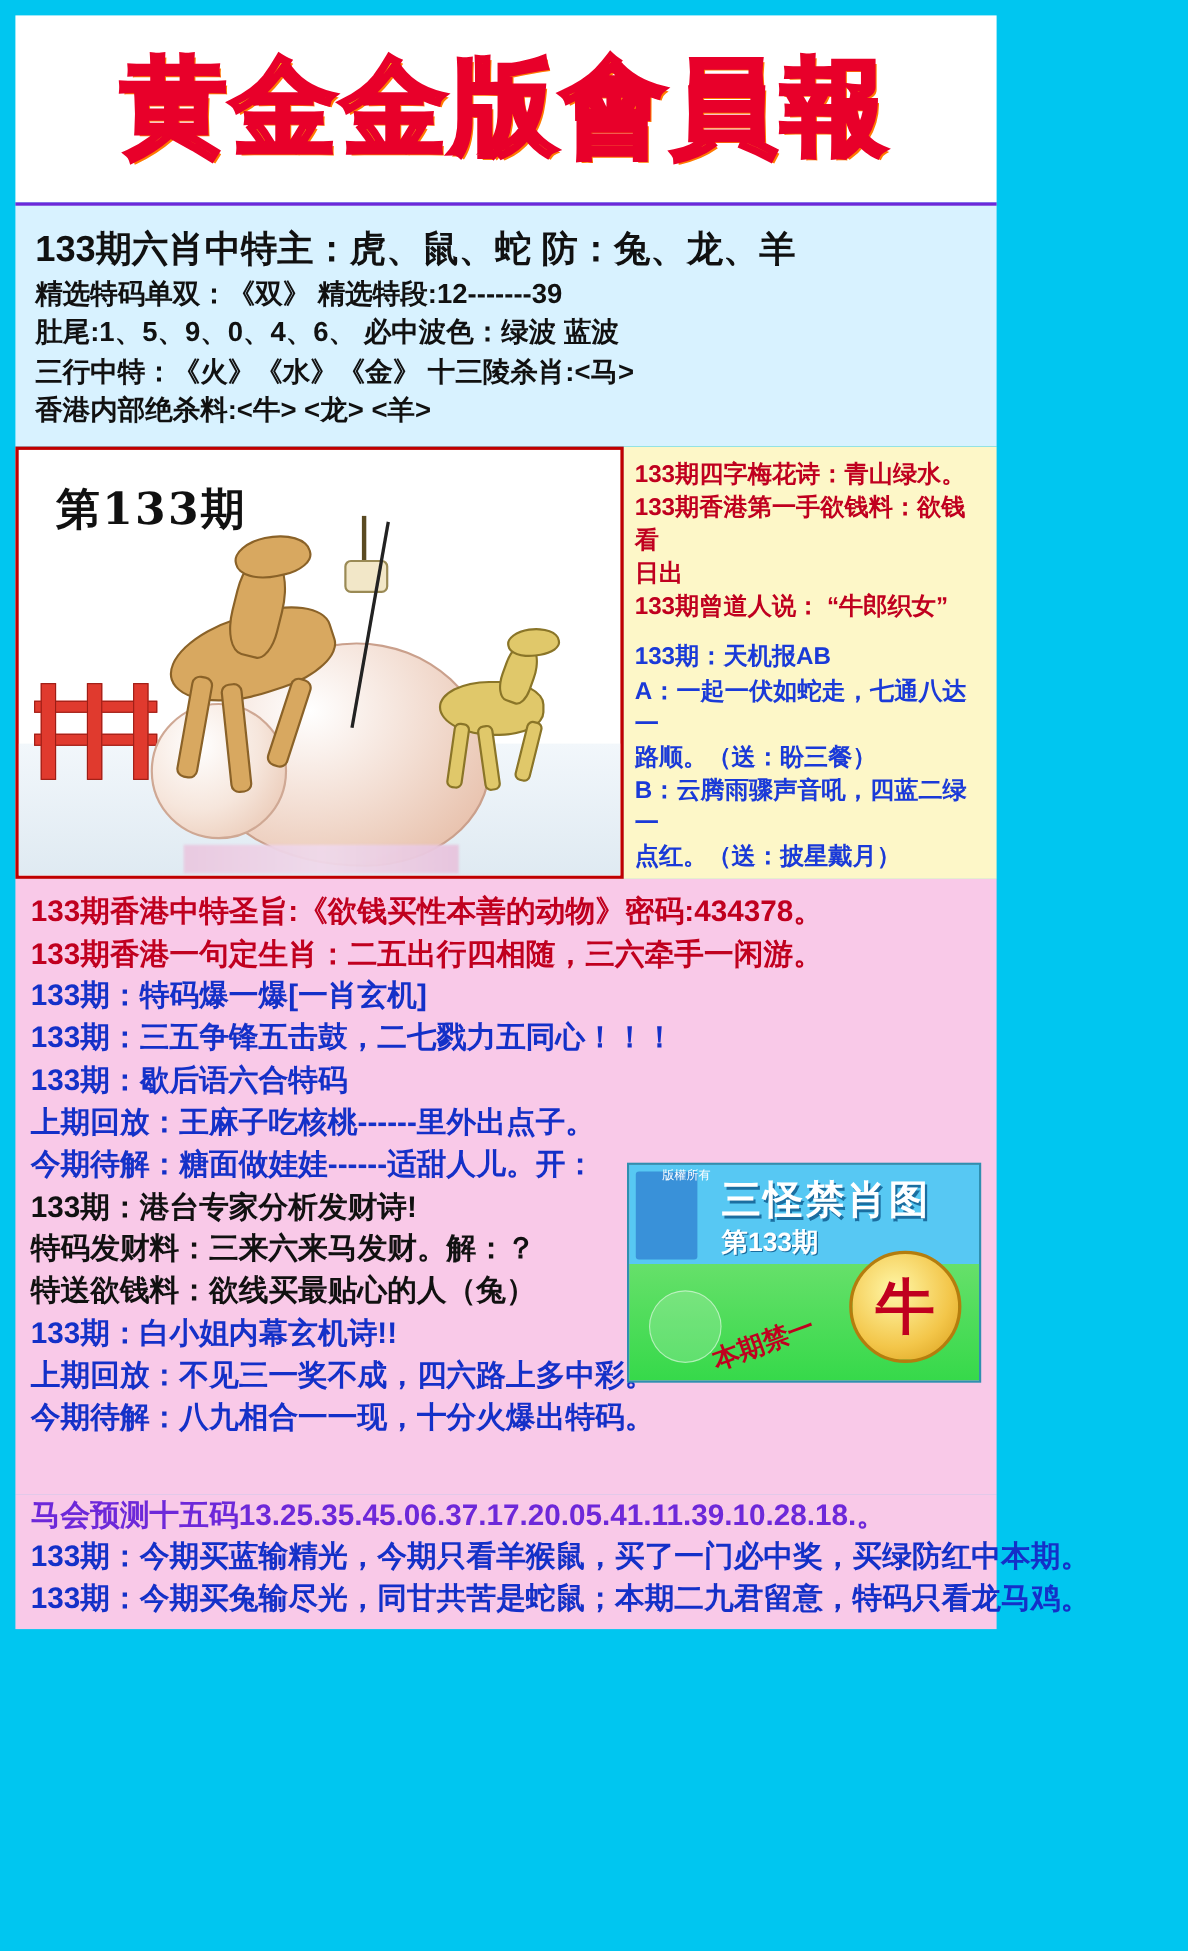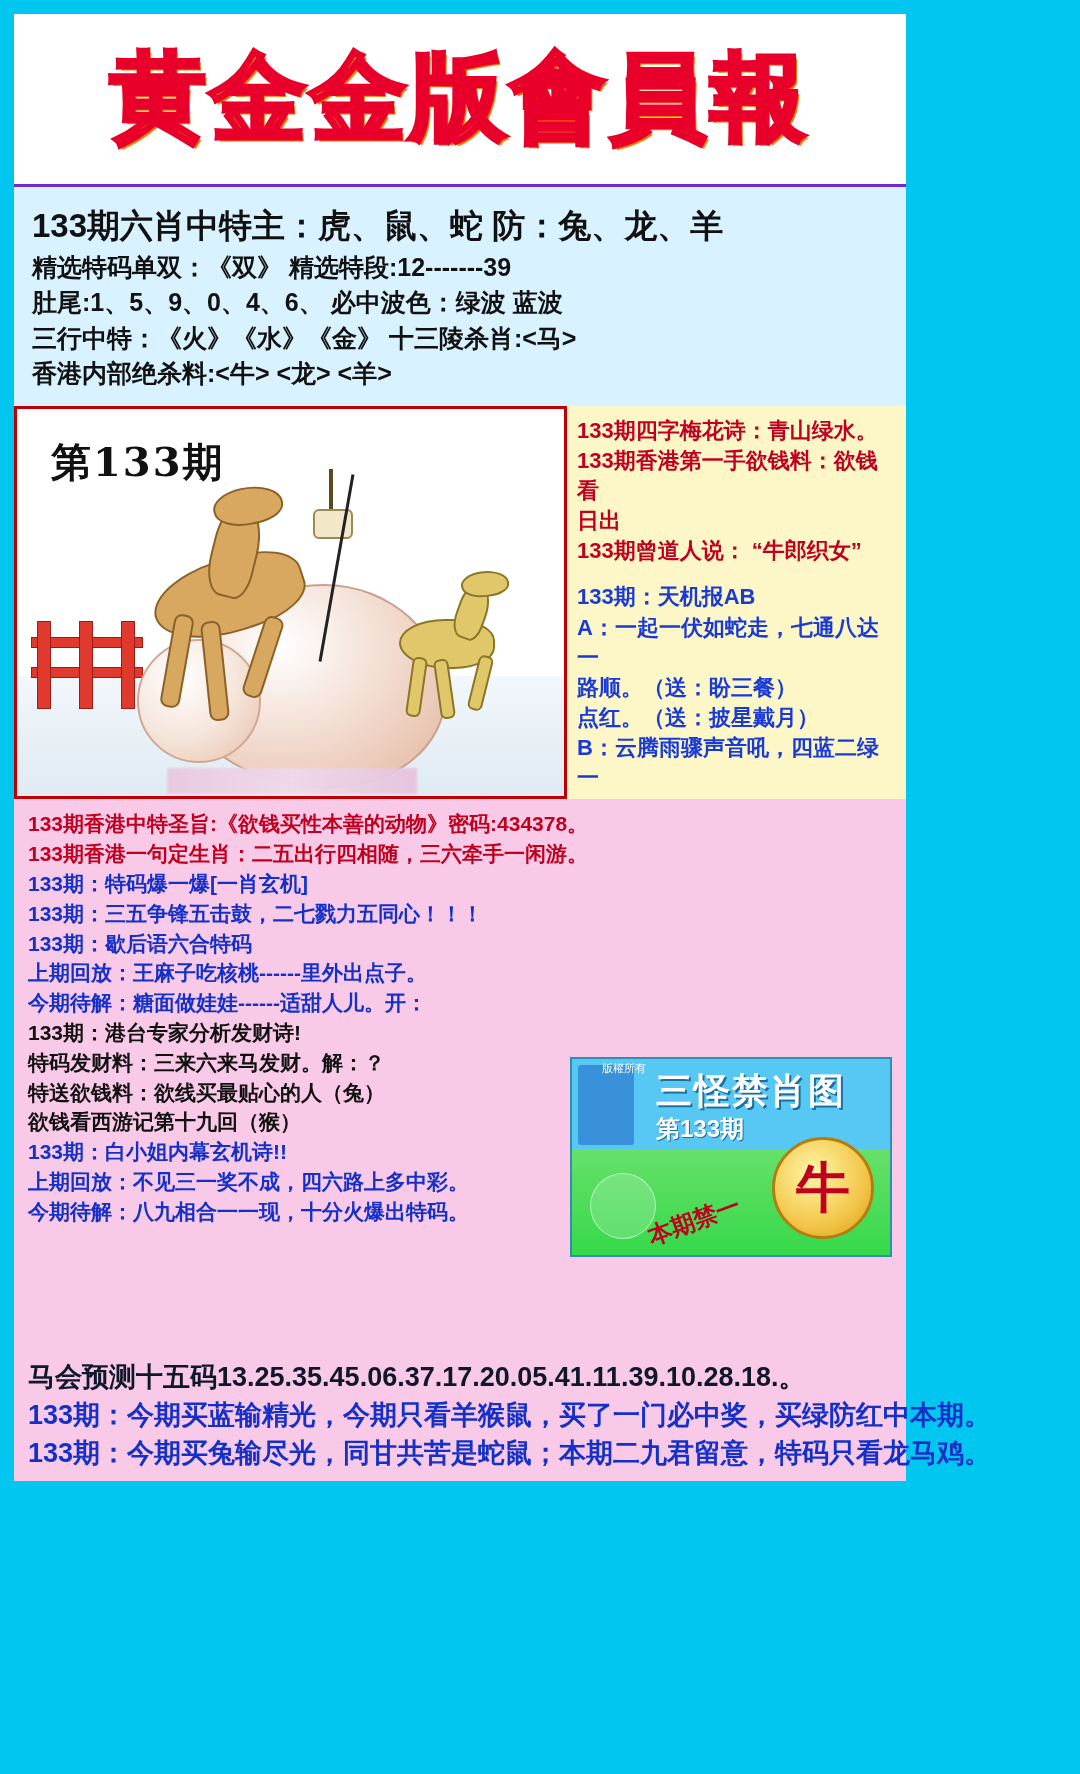--- a/index.html
+++ b/index.html
@@ -164,21 +164,21 @@
 
   
   .pink-block{
     background:#f9c9e8;
     padding:10px 14px 6px 14px;
     position:relative;
     min-height:560px;
     box-sizing:border-box;
   }
   .pk-line{
-    font-size:21px;line-height:1.42;font-weight:bold;color:#111;
+    font-size:27px;line-height:1.42;font-weight:bold;color:#111;
     white-space:nowrap;
   }
   .pk-line.red{color:#c0001f;}
   .pk-line.blue{color:#1430c8;}
 
   
   .badge{
     position:absolute;right:14px;top:258px;width:318px;height:196px;
     background:linear-gradient(#57c8f3 0%,#57c8f3 46%,#66e06a 46%,#36d94a 100%);
     border:2px solid #2f8fb0;
@@ -222,21 +222,21 @@
 
   
   .bottom-block{
     background:#f9c9e8;
     padding:0 14px 8px 14px;
   }
   .bt-line{
     font-size:27px;font-weight:bold;line-height:1.4;color:#0a0a0a;white-space:nowrap;
   }
   .bt-line.blue{color:#1430c8;}
-  .bt-line.black{color:#0f172a;}
+  .bt-line.black{color:#6d28d9;}
 </style>
 </head>
 <body>
 
 <div class="page">
 
   <div class="title-banner">
     <div class="title-text">黄金金版會員報</div>
   </div>
 
@@ -290,37 +290,36 @@
 
     <div class="yellow-panel">
       <div class="yp-line">133期四字梅花诗：青山绿水。</div>
       <div class="yp-line">133期香港第一手欲钱料：欲钱看</div>
       <div class="yp-line">日出</div>
       <div class="yp-line">133期曾道人说： “牛郎织女”</div>
       <div class="yp-gap"></div>
       <div class="yp-line blue">133期：天机报AB</div>
       <div class="yp-line blue">A：一起一伏如蛇走，七通八达一</div>
       <div class="yp-line blue">路顺。（送：盼三餐）</div>
+      <div class="yp-line blue">B：云腾雨骤声音吼，四蓝二绿一</div>
       <div class="yp-line blue">点红。（送：披星戴月）</div>
-      <div class="yp-line blue">B：云腾雨骤声音吼，四蓝二绿一</div>
     </div>
   </div>
 
   <div class="pink-block">
     <div class="pk-line red">133期香港中特圣旨:《欲钱买性本善的动物》密码:434378。</div>
     <div class="pk-line red">133期香港一句定生肖：二五出行四相随，三六牵手一闲游。</div>
     <div class="pk-line blue">133期：特码爆一爆[一肖玄机]</div>
     <div class="pk-line blue">133期：三五争锋五击鼓，二七戮力五同心！！！</div>
     <div class="pk-line blue">133期：歇后语六合特码</div>
     <div class="pk-line blue">上期回放：王麻子吃核桃------里外出点子。</div>
     <div class="pk-line blue">今期待解：糖面做娃娃------适甜人儿。开：</div>
     <div class="pk-line">133期：港台专家分析发财诗!</div>
     <div class="pk-line">特码发财料：三来六来马发财。解：？</div>
     <div class="pk-line">特送欲钱料：欲线买最贴心的人（兔）</div>
-    <div class="pk-line">欲钱看西游记第十九回（猴）</div>
     <div class="pk-line blue">133期：白小姐内幕玄机诗!!</div>
     <div class="pk-line blue">上期回放：不见三一奖不成，四六路上多中彩。</div>
     <div class="pk-line blue">今期待解：八九相合一一现，十分火爆出特码。</div>
 
     <div class="badge">
       <div class="badge-left"></div>
       <div class="badge-left-t">版權所有</div>
       <div class="badge-title">三怪禁肖图</div>
       <div class="badge-sub">第133期</div>
       <div class="badge-face"></div>

